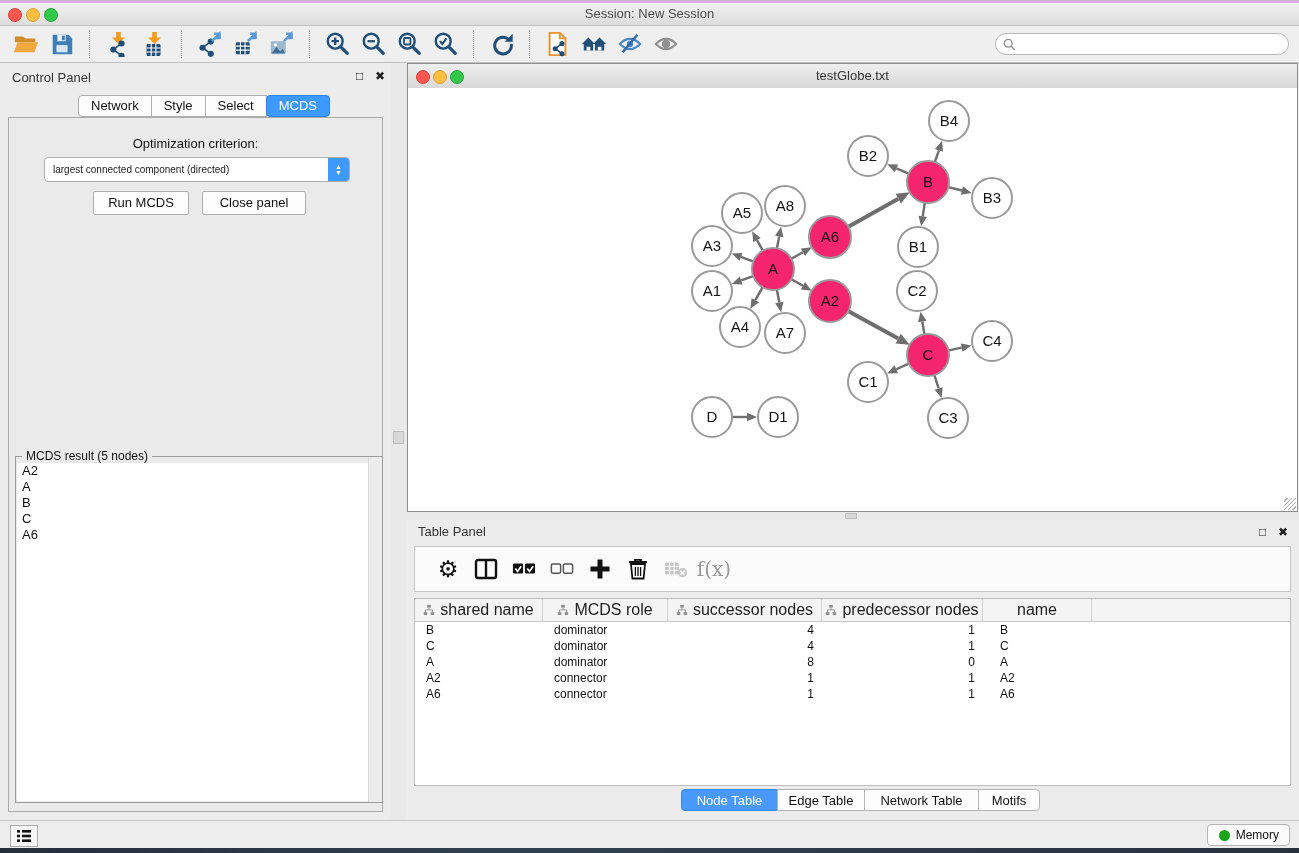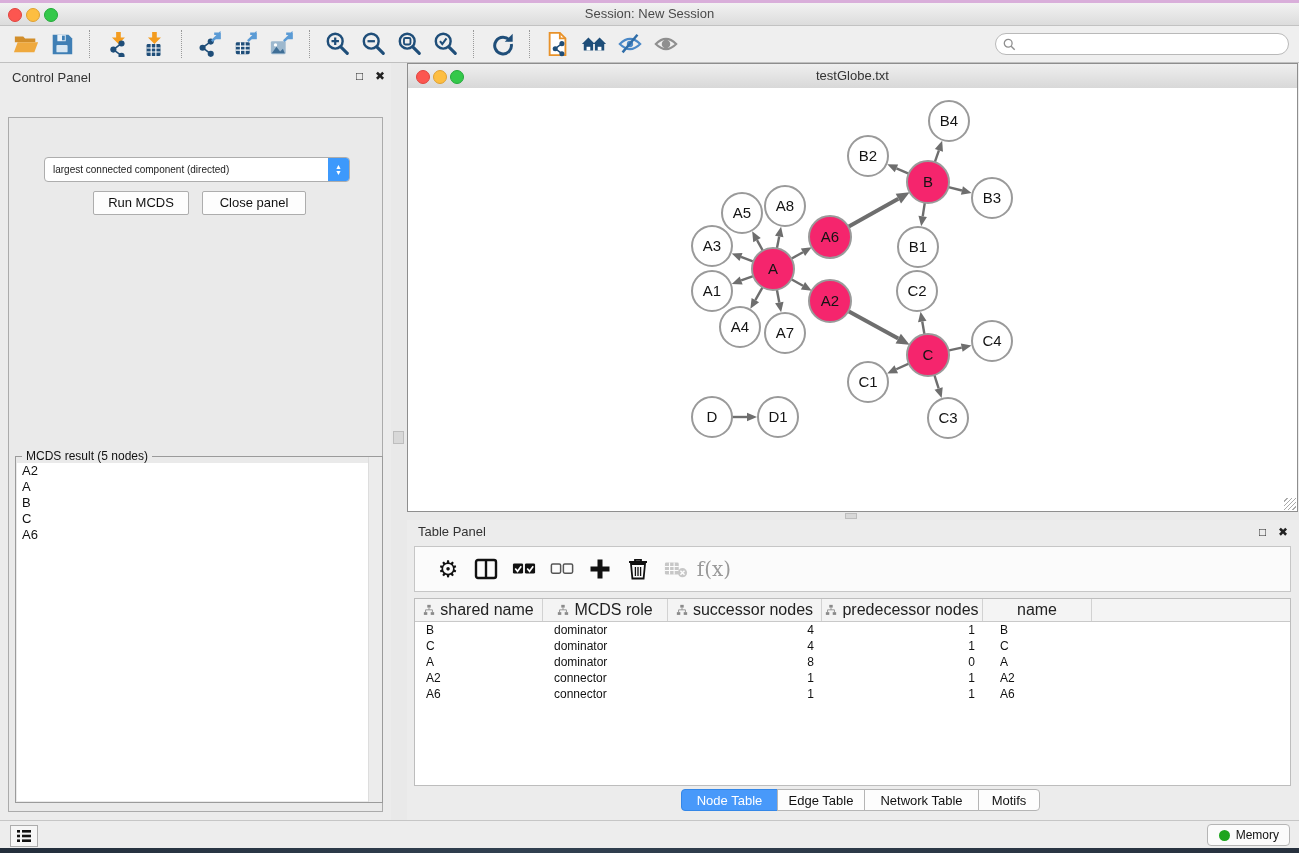--- a/index.html
+++ b/index.html
@@ -261,21 +261,28 @@
         <line x1="8.8" y1="8.8" x2="12.6" y2="12.6" stroke="#8E8E8E" stroke-width="1.5"></line>
       </svg>
       <input value="" placeholder="" style="">
     </div>
   </div>
 
   <div class="control-panel">
     <div class="panel-title">Control Panel</div>
     <span class="panel-btn" style="left:356px">□</span>
     <span class="panel-btn" style="left:375px">✖</span>
+    <div class="ctabs" id="control-tabs">
+        <div class="ctab">Network</div>
+        <div class="ctab">Style</div>
+        <div class="ctab">Select</div>
+        <div class="ctab selected">MCDS</div>
+      </div>
     <div class="cp-content">
+      <div class="opt-label">Optimization criterion:</div>
       <div class="opt-select">
         <span class="sel-text">largest connected component (directed)</span>
         <span class="stepper">
             <span>▲</span>
             <span>▼</span>
           </span>
       </div>
       <div class="cp-btn" style="left:84px;width:96px">Run MCDS</div>
       <div class="cp-btn" style="left:193px;width:104px">Close panel</div>
       <div class="mcds-box">

